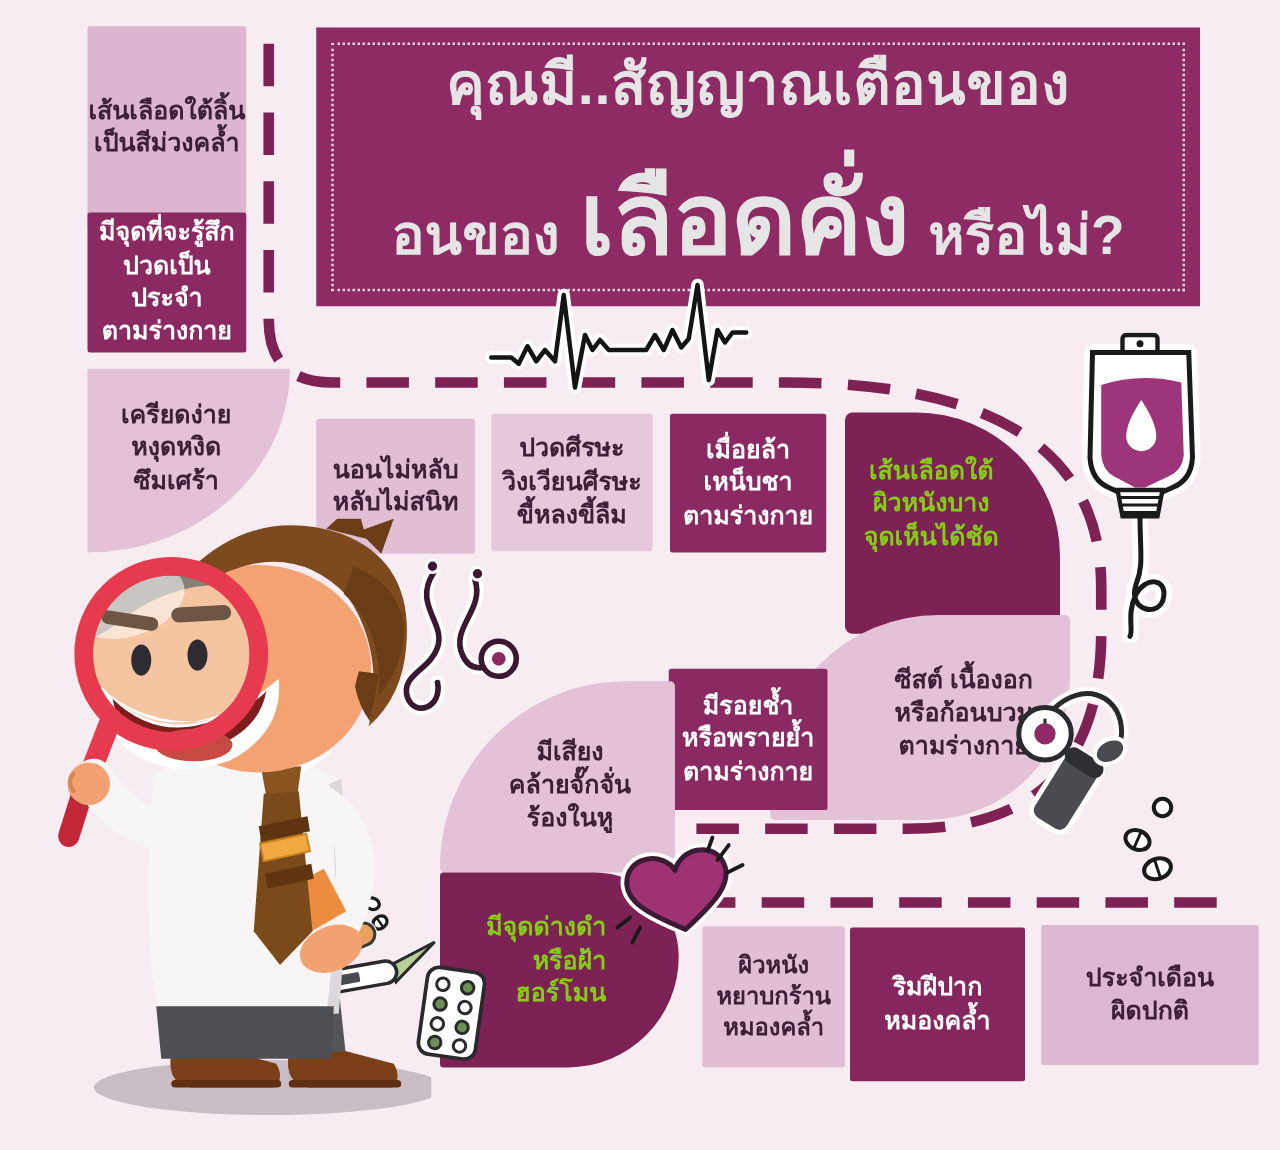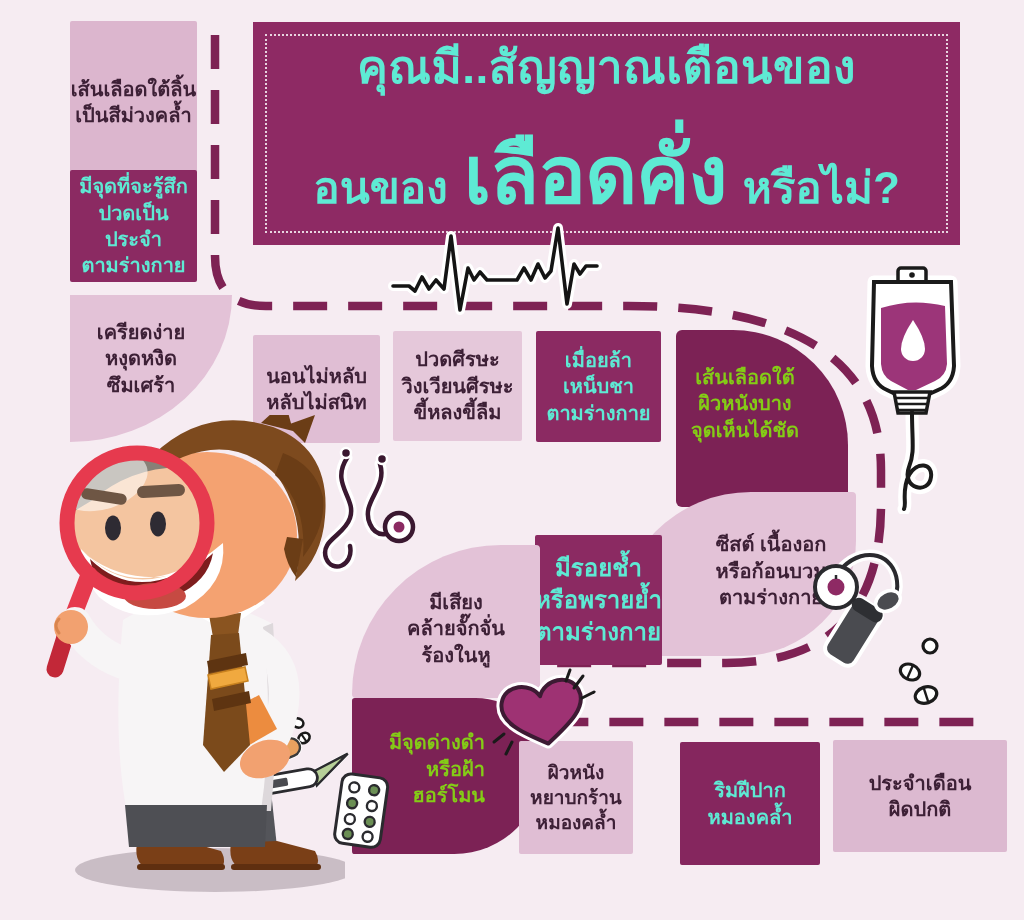--- a/index.html
+++ b/index.html
@@ -1,24 +1,24 @@
 <!DOCTYPE html>
 <html><head>
 <meta charset="utf-8">
 <style>
   html,body{margin:0;padding:0;}
   body{font-family:"Liberation Sans","DejaVu Sans",sans-serif;}
   #canvas{position:relative;width:1024px;height:920px;background:#f6ecf2;overflow:hidden;}
   .abs{position:absolute;}
   .label{white-space:pre-line;font-weight:600;display:flex;align-items:center;justify-content:center;text-align:center;line-height:1.32;}
   .pinkbox{background:#ddbcd3;color:#3d2036;border-radius:2px;}
-  .maroonbox{background:#8b2a62;color:#5eead4;border-radius:2px;}
+  .maroonbox{background:#8b2a62;color:#ffffff;border-radius:2px;}
   .cornerpink{background:#e3c2d7;color:#3d2036;}
   .cornermaroon{background:#7c2255;color:#84cc16;}
-  #title-box{background:#8e2a64;color:#5eead4;}
+  #title-box{background:#8e2a64;color:#e5e5e5;}
   #title-inner{position:absolute;left:12px;top:12px;right:12px;bottom:12px;border:2px dotted rgba(255,255,255,.8);display:flex;flex-direction:column;align-items:center;justify-content:center;gap:8px;}
   #title-line1{font-size:46px;font-weight:600;letter-spacing:.5px;}
   #title-line2{display:flex;align-items:baseline;gap:16px;font-weight:600;}
   #title-line2 .small{font-size:44px;}
   #title-line2 .big{font-size:80px;font-weight:800;letter-spacing:-1px;}
   svg{display:block;}
 </style>
 </head>
 <body>
 
@@ -62,33 +62,33 @@
 ตามร่างกาย</div>
 
   <div class="abs label cornermaroon" style="left:676px;top:330px;width:172px;height:177px;font-size:20px;border-radius:6px 115px 6px 6px;padding:0 40px 30px 6px;box-sizing:border-box;z-index:2;">เส้นเลือดใต้
 ผิวหนังบาง
 จุดเห็นได้ชัด</div>
 
   <div class="abs label cornerpink" style="left:616px;top:492px;width:240px;height:164px;font-size:20px;border-radius:135px 4px 115px 4px;padding:4px 10px 10px 80px;box-sizing:border-box;z-index:2;">ซีสต์ เนื้องอก
 หรือก้อนบวม
 ตามร่างกาย</div>
 
-  <div class="abs label maroonbox" style="left:535px;top:535px;width:127px;height:130px;font-size:24px;z-index:2;">มีรอยช้ำ
+  <div class="abs label maroonbox" style="left:535px;top:535px;width:127px;height:113px;font-size:20px;z-index:2;">มีรอยช้ำ
 หรือพรายย้ำ
 ตามร่างกาย</div>
 
   <div class="abs label cornerpink" style="left:352px;top:545px;width:188px;height:153px;font-size:20px;border-radius:150px 4px 4px 4px;padding:14px 6px 0 26px;box-sizing:border-box;z-index:2;">มีเสียง
 คล้ายจั๊กจั่น
 ร้องในหู</div>
 
   <div class="abs label cornermaroon" style="left:352px;top:698px;width:191px;height:156px;font-size:20px;border-radius:4px 95px 125px 4px;padding:0 58px 14px 6px;box-sizing:border-box;justify-content:flex-end;text-align:right;z-index:2;">มีจุดด่างดำ
 หรือฝ้า
 ฮอร์โมน</div>
 
-  <div class="abs label pinkbox" style="left:519px;top:741px;width:114px;height:113px;font-size:19px;background:#e0bed4;z-index:2;">ผิวหนัง
+  <div class="abs label pinkbox" style="left:562px;top:741px;width:114px;height:113px;font-size:19px;background:#e0bed4;z-index:2;">ผิวหนัง
 หยาบกร้าน
 หมองคล้ำ</div>
 
   <div class="abs label maroonbox" style="left:680px;top:742px;width:140px;height:123px;font-size:20px;background:#85265e;z-index:2;">ริมฝีปาก
 หมองคล้ำ</div>
 
   <div class="abs label pinkbox" style="left:833px;top:740px;width:174px;height:112px;font-size:20px;background:#dcb9d0;z-index:2;">ประจำเดือน
 ผิดปกติ</div>
 
   <svg class="abs" style="left:383px;top:222px;z-index:3;" width="220" height="95" viewBox="0 0 220 95">

